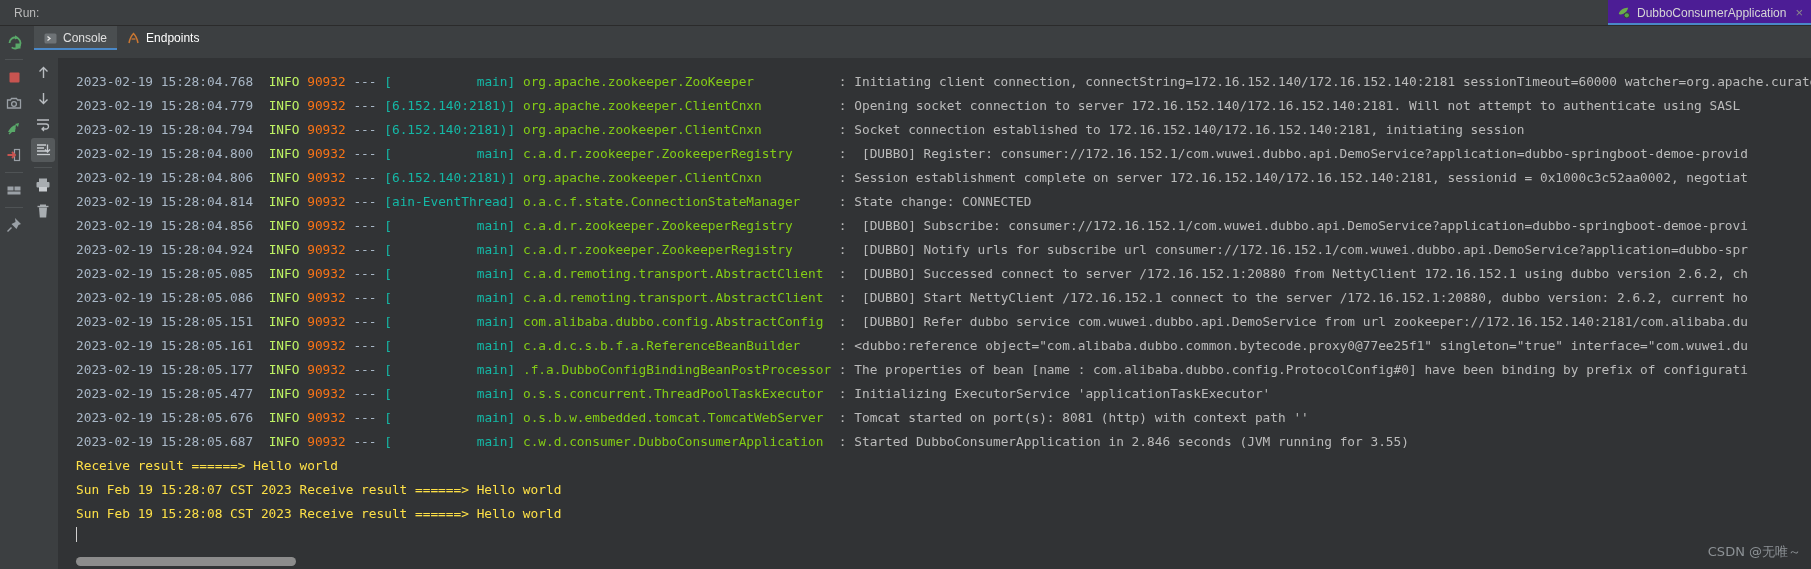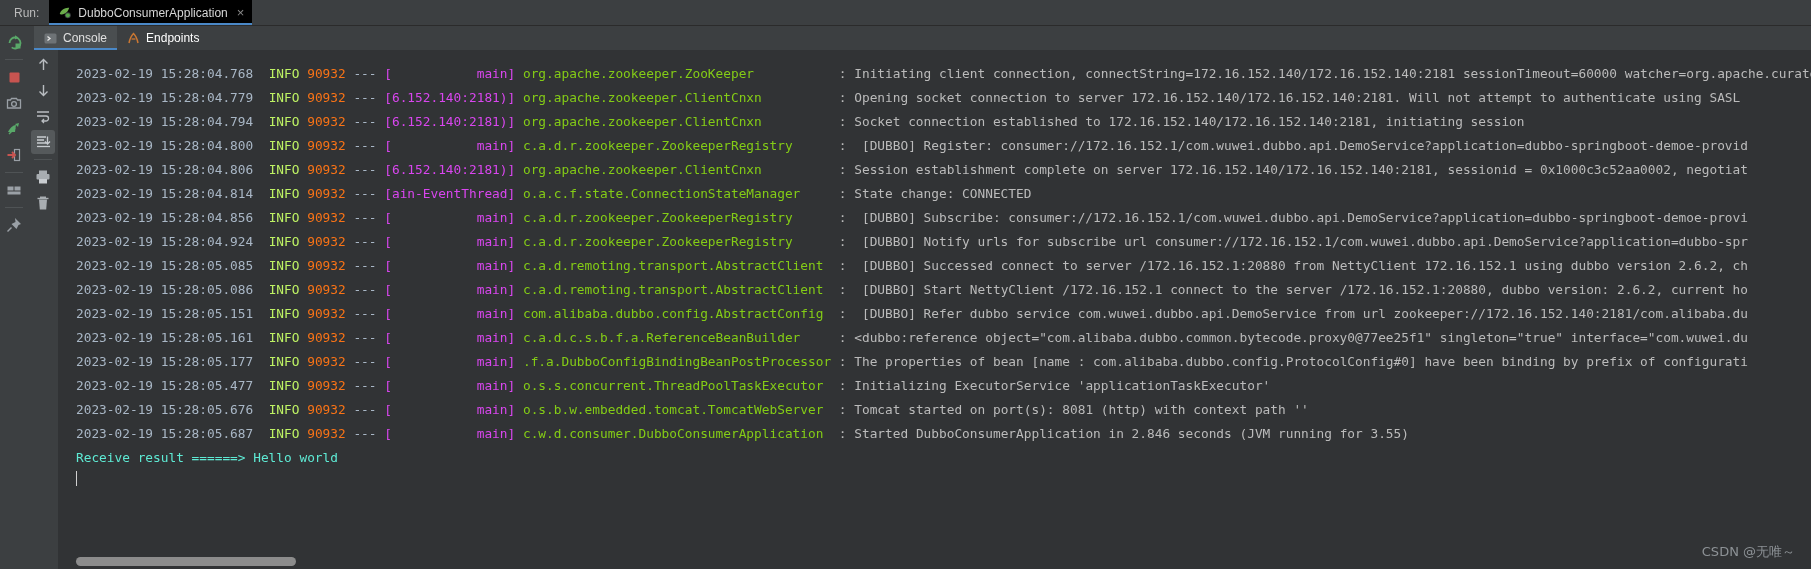--- a/index.html
+++ b/index.html
@@ -12,33 +12,34 @@
   body { display: flex; flex-direction: column; }
 
   
   .runbar {
     height: 26px;
     background: #3c3f41;
     display: flex;
     align-items: stretch;
     flex: 0 0 26px;
     border-bottom: 1px solid #2b2b2b;
+    justify-content: space-between;
   }
   .run-label {
     color: #bbbbbb;
     font-size: 12px;
     padding: 0 10px 0 14px;
     display: flex; align-items: center;
     white-space: nowrap;
   }
   .run-tab {
     display: flex; align-items: center;
     gap: 6px;
     padding: 0 8px 0 8px;
-    background: #000000;
+    background: #4c1d95;
     position: relative;
     cursor: default;
   }
   .run-tab::after {
     content: "";
     position: absolute; left: 0; right: 0; bottom: 0;
     height: 2px; background: #4a88c7;
   }
   .run-tab .tab-title {
     color: #d6d6d6; font-size: 12px; white-space: nowrap;
@@ -62,21 +63,21 @@
   .tbtn {
     width: 24px; height: 24px;
     display: flex; align-items: center; justify-content: center;
     border-radius: 3px;
     flex: 0 0 auto;
   }
   .tbtn.active { background: #55595b; }
   .sep { width: 18px; height: 1px; background: #4f5355; margin: 3px 0; flex: 0 0 1px; }
 
   
-  .console-area { flex: 1 1 auto; display: flex; flex-direction: column; min-width: 0; }
+  .console-area { flex: 1 1 auto; display: flex; flex-direction: column; min-width: 0; gap: 8px; }
 
   .subtabs {
     height: 24px; flex: 0 0 24px;
     background: #3c3f41;
     display: flex; align-items: stretch;
     padding-left: 6px;
   }
   .subtab {
     display: flex; align-items: center; gap: 6px;
     padding: 0 10px;
@@ -106,44 +107,44 @@
     line-height: 24px;
     height: 24px;
     white-space: pre;
     color: #bbbbbb;
     padding-left: 8px;
   }
   .c-ts   { color: #a9b7c6; }
   .c-lvl  { color: #bef264; }
   .c-pid  { color: #f97316; }
   .c-dash { color: #a9b7c6; }
-  .c-thr  { color: #d946ef; }
+  .c-thr  { color: #14b8a6; }
   .c-cls  { color: #84cc16; }
   .c-msg  { color: #bbbbbb; }
-  .c-plain{ color: #5eead4; text-align: center; }
+  .c-plain{ color: #fde047; text-align: center; }
   .c-link { color: #4a88c7; text-decoration: underline; }
 
   
   .caret-line { height: 24px; position: relative; padding-left: 8px; }
   .caret {
     display: inline-block; width: 1px; height: 15px;
     background: #d0d0d0; vertical-align: middle;
     margin-top: -2px;
   }
 
   
   .hscroll {
     position: absolute; left: 8px; bottom: 3px;
     height: 9px; width: 220px;
     background: #8c8c8c; border-radius: 5px;
   }
 
   
   .watermark {
-    position: absolute; right: 16px; bottom: 8px;
+    position: absolute; right: 10px; bottom: 8px;
     color: #8d9296; font-size: 13px;
     font-family: "DejaVu Sans", sans-serif;
   }
   svg { display: block; }
 </style>
 </head>
 <body>
 
 <div class="runbar">
   <div class="run-label">Run:</div>
@@ -296,20 +297,22 @@
             <div class="logline"><span class="c-ts">2023-02-19 15:28:04.924</span><span class="c-ts">  </span><span class="c-lvl">INFO</span><span class="c-ts"> </span><span class="c-pid">90932</span><span class="c-dash"> --- </span><span class="c-thr">[           main]</span><span class="c-ts"> </span><span class="c-cls">c.a.d.r.zookeeper.ZookeeperRegistry</span><span class="c-ts">      </span><span class="c-msg">:  [DUBBO] Notify urls for subscribe url consumer://172.16.152.1/com.wuwei.dubbo.api.DemoService?application=dubbo-spr</span></div>
             <div class="logline"><span class="c-ts">2023-02-19 15:28:05.085</span><span class="c-ts">  </span><span class="c-lvl">INFO</span><span class="c-ts"> </span><span class="c-pid">90932</span><span class="c-dash"> --- </span><span class="c-thr">[           main]</span><span class="c-ts"> </span><span class="c-cls">c.a.d.remoting.transport.AbstractClient</span><span class="c-ts">  </span><span class="c-msg">:  [DUBBO] Successed connect to server /172.16.152.1:20880 from NettyClient 172.16.152.1 using dubbo version 2.6.2, ch</span></div>
             <div class="logline"><span class="c-ts">2023-02-19 15:28:05.086</span><span class="c-ts">  </span><span class="c-lvl">INFO</span><span class="c-ts"> </span><span class="c-pid">90932</span><span class="c-dash"> --- </span><span class="c-thr">[           main]</span><span class="c-ts"> </span><span class="c-cls">c.a.d.remoting.transport.AbstractClient</span><span class="c-ts">  </span><span class="c-msg">:  [DUBBO] Start NettyClient /172.16.152.1 connect to the server /172.16.152.1:20880, dubbo version: 2.6.2, current ho</span></div>
             <div class="logline"><span class="c-ts">2023-02-19 15:28:05.151</span><span class="c-ts">  </span><span class="c-lvl">INFO</span><span class="c-ts"> </span><span class="c-pid">90932</span><span class="c-dash"> --- </span><span class="c-thr">[           main]</span><span class="c-ts"> </span><span class="c-cls">com.alibaba.dubbo.config.AbstractConfig</span><span class="c-ts">  </span><span class="c-msg">:  [DUBBO] Refer dubbo service com.wuwei.dubbo.api.DemoService from url zookeeper://172.16.152.140:2181/com.alibaba.du</span></div>
             <div class="logline"><span class="c-ts">2023-02-19 15:28:05.161</span><span class="c-ts">  </span><span class="c-lvl">INFO</span><span class="c-ts"> </span><span class="c-pid">90932</span><span class="c-dash"> --- </span><span class="c-thr">[           main]</span><span class="c-ts"> </span><span class="c-cls">c.a.d.c.s.b.f.a.ReferenceBeanBuilder</span><span class="c-ts">     </span><span class="c-msg">: &lt;dubbo:reference object="com.alibaba.dubbo.common.bytecode.proxy0@77ee25f1" singleton="true" interface="com.wuwei.du</span></div>
             <div class="logline"><span class="c-ts">2023-02-19 15:28:05.177</span><span class="c-ts">  </span><span class="c-lvl">INFO</span><span class="c-ts"> </span><span class="c-pid">90932</span><span class="c-dash"> --- </span><span class="c-thr">[           main]</span><span class="c-ts"> </span><span class="c-cls">.f.a.DubboConfigBindingBeanPostProcessor</span><span class="c-ts"> </span><span class="c-msg">: The properties of bean [name : com.alibaba.dubbo.config.ProtocolConfig#0] have been binding by prefix of configurati</span></div>
             <div class="logline"><span class="c-ts">2023-02-19 15:28:05.477</span><span class="c-ts">  </span><span class="c-lvl">INFO</span><span class="c-ts"> </span><span class="c-pid">90932</span><span class="c-dash"> --- </span><span class="c-thr">[           main]</span><span class="c-ts"> </span><span class="c-cls">o.s.s.concurrent.ThreadPoolTaskExecutor</span><span class="c-ts">  </span><span class="c-msg">: Initializing ExecutorService 'applicationTaskExecutor'</span></div>
             <div class="logline"><span class="c-ts">2023-02-19 15:28:05.676</span><span class="c-ts">  </span><span class="c-lvl">INFO</span><span class="c-ts"> </span><span class="c-pid">90932</span><span class="c-dash"> --- </span><span class="c-thr">[           main]</span><span class="c-ts"> </span><span class="c-cls">o.s.b.w.embedded.tomcat.TomcatWebServer</span><span class="c-ts">  </span><span class="c-msg">: Tomcat started on port(s): 8081 (http) with context path ''</span></div>
             <div class="logline"><span class="c-ts">2023-02-19 15:28:05.687</span><span class="c-ts">  </span><span class="c-lvl">INFO</span><span class="c-ts"> </span><span class="c-pid">90932</span><span class="c-dash"> --- </span><span class="c-thr">[           main]</span><span class="c-ts"> </span><span class="c-cls">c.w.d.consumer.DubboConsumerApplication</span><span class="c-ts">  </span><span class="c-msg">: Started DubboConsumerApplication in 2.846 seconds (JVM running for 3.55)</span></div>
             <div class="logline"><span class="c-plain">Receive result ======&gt; Hello world</span></div>
+            <div class="logline"><span class="c-plain">Sun Feb 19 15:28:07 CST 2023 Receive result ======&gt; Hello world</span></div>
+            <div class="logline"><span class="c-plain">Sun Feb 19 15:28:08 CST 2023 Receive result ======&gt; Hello world</span></div>
           </div>
 
         <div class="caret-line">
           <span class="caret"></span>
         </div>
 
         <div class="hscroll"></div>
         <div class="watermark">CSDN @无唯～</div>
       </div>
     </div>

